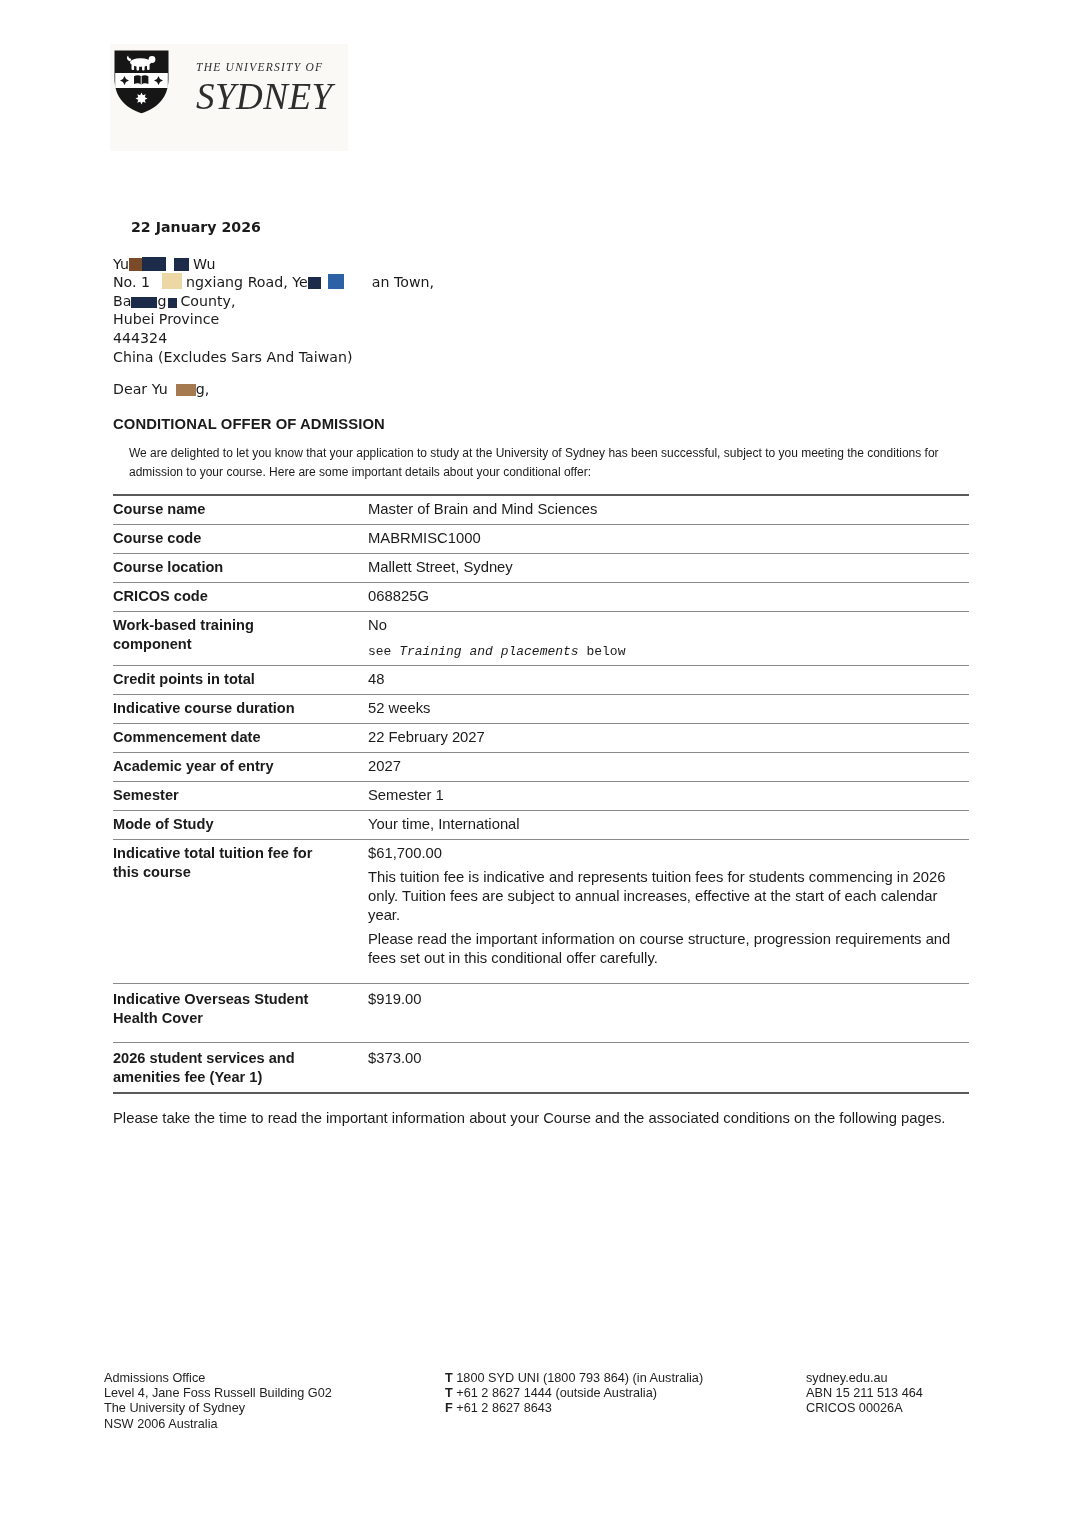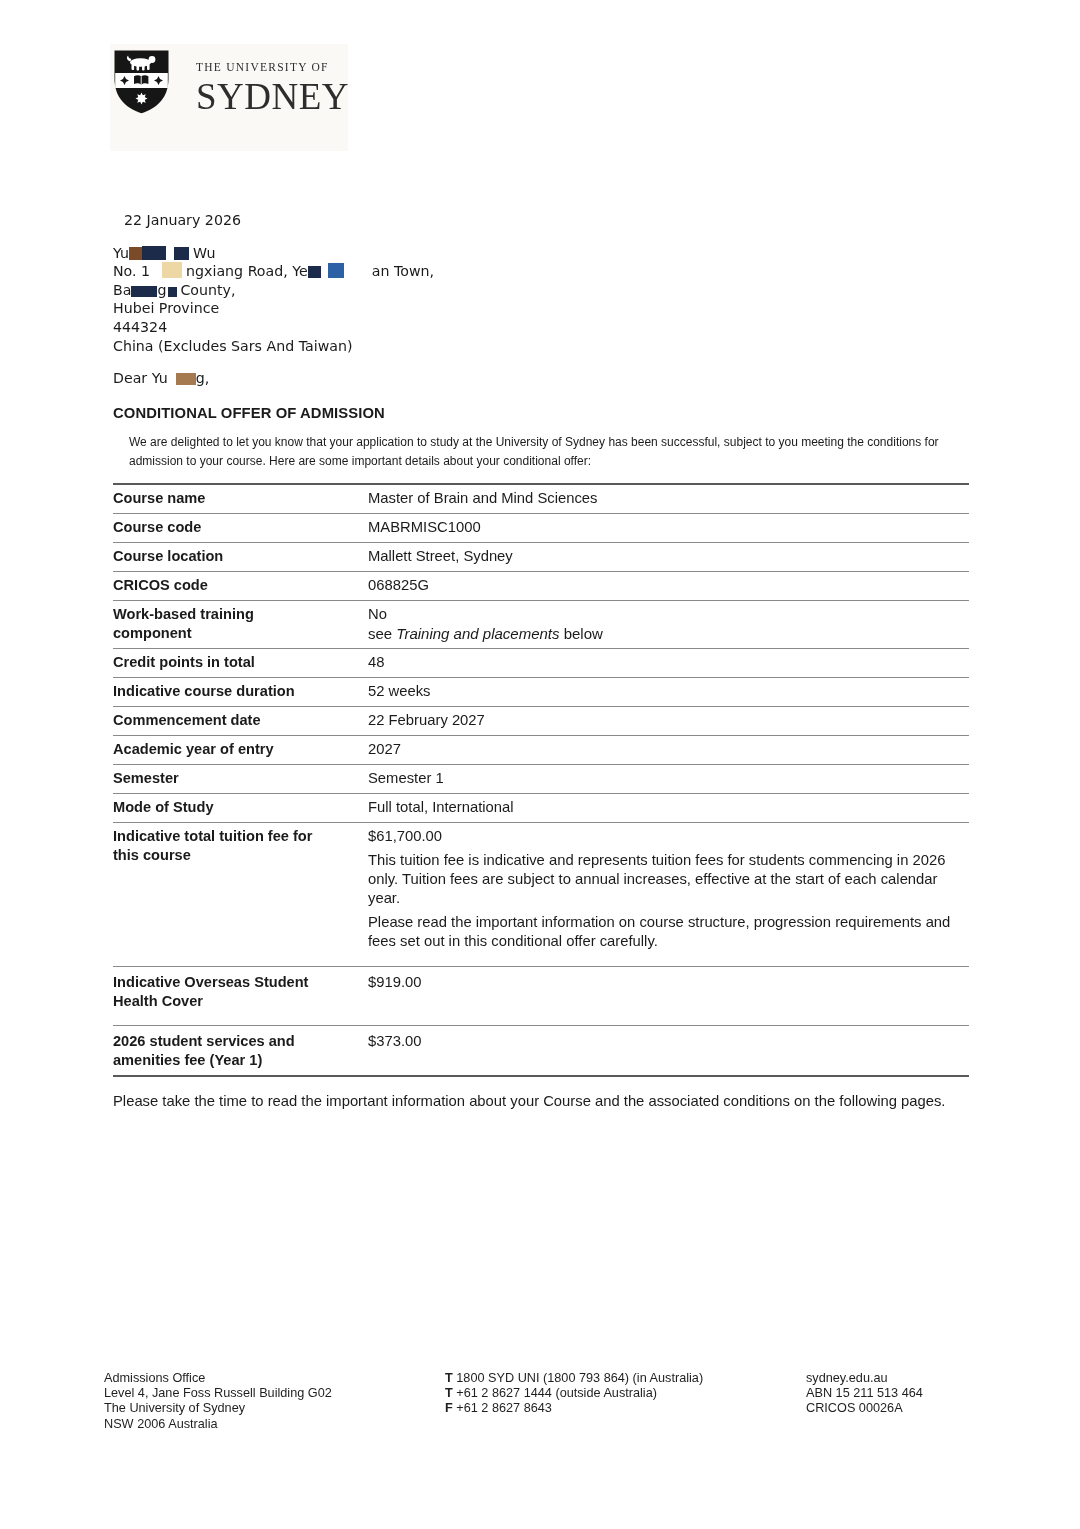--- a/index.html
+++ b/index.html
@@ -2,46 +2,46 @@
 <html><head>
 <meta charset="utf-8">
 <style>
   html,body{margin:0;padding:0;background:#ffffff;}
   .page{position:relative;width:1080px;height:1529px;background:#ffffff;
         font-family:"Liberation Sans",sans-serif;color:#1b1b1b;overflow:hidden;}
 
   
   .logo-bg{position:absolute;left:110px;top:44px;width:238px;height:107px;background:#faf9f6;}
   .crest{position:absolute;left:113px;top:49px;}
-  .wordmark{position:absolute;left:196px;top:61px;font-family:"Liberation Serif","DejaVu Serif",serif;color:#2d2d2d;}
+  .wordmark{position:absolute;left:196px;top:61px;font-family:"Liberation Serif","DejaVu Serif",serif;color:#2d2d2d;font-style:italic;}
   .wm-small{font-size:11.5px;letter-spacing:1.25px;white-space:nowrap;}
   .wm-large{font-size:37px;letter-spacing:.5px;line-height:1;margin-top:5px;}
 
   
   .letter{position:absolute;left:113px;top:200px;width:856px;}
   .date,.address,.salutation{font-family:"DejaVu Sans",sans-serif;font-size:14.2px;line-height:18.6px;}
-  .date{margin:11px;}
+  .date{margin:18px;font-weight:bold;}
   .address{margin-top:14px;}
   .addr-line{white-space:pre;}
   .salutation{margin:14px 0 0;}
   .heading{font-size:14.8px;font-weight:bold;margin:17px 0 0;letter-spacing:.1px;}
   .intro{font-size:12px;line-height:19.4px;margin:12px 16px 0;}
   .closing{font-size:14.8px;line-height:19.4px;margin:15px 0 0;}
 
   
   .offer-table{margin-top:11px;border-top:2px solid #595959;border-bottom:2px solid #595959;}
   .row{display:flex;border-bottom:1px solid #8a8a8a;padding:4px 0 5px;}
   .row:last-child{border-bottom:none;}
   .row .label{width:216px;padding-right:39px;font-weight:bold;white-space:pre-line;
               font-size:14.6px;line-height:19px;flex:none;}
   .row .value{flex:1;font-size:14.8px;line-height:19px;}
   .row.pad-lg{padding-bottom:14px;}
   .row.pad-top{padding-top:6px;}
   .value .para{margin:5px 0 0;line-height:19.2px;}
-  .note-small{font-size:15px;line-height:16px;margin-top:2px;}
+  .note-small{font-size:13px;line-height:16px;margin-top:9px;font-family:Liberation Mono, monospace;}
   .note-small em{font-style:italic;}
 
   
   .redact{display:inline-block;vertical-align:-2px;}
 
   
   .footer{position:absolute;left:104px;top:1371px;width:900px;font-size:12.7px;line-height:15.2px;color:#1f1f1f;}
   .fcol{position:absolute;top:0;white-space:nowrap;}
   .fcol-1{left:0;}
   .fcol-2{left:341px;}
@@ -154,21 +154,21 @@
         </div>
         <div class="row">
           <div class="label">Semester</div>
           <div class="value">
             <div><span>Semester 1</span></div>
           </div>
         </div>
         <div class="row">
           <div class="label">Mode of Study</div>
           <div class="value">
-            <div><span>Full total, International</span></div>
+            <div><span>Your time, International</span></div>
           </div>
         </div>
         <div class="row pad-lg">
           <div class="label">Indicative total tuition fee for
 this course</div>
           <div class="value">
             <div><span>$61,700.00</span></div>
             <p class="para">This tuition fee is indicative and represents tuition fees for students commencing in 2026 only. Tuition fees are subject to annual increases, effective at the start of each calendar year.</p>
             <p class="para">Please read the important information on course structure, progression requirements and fees set out in this conditional offer carefully.</p>
           </div>

